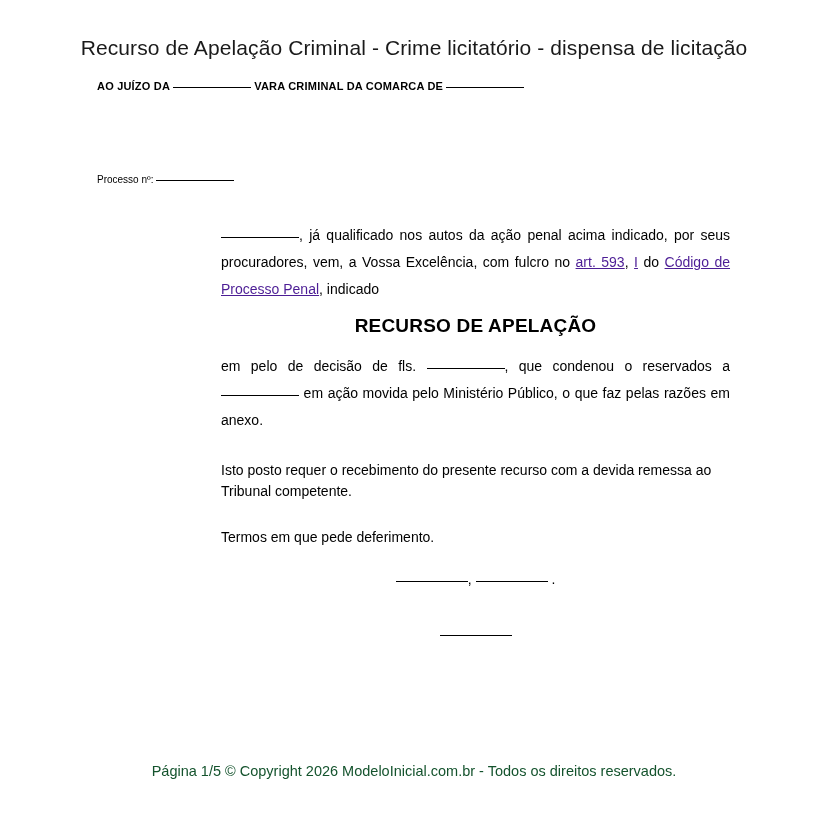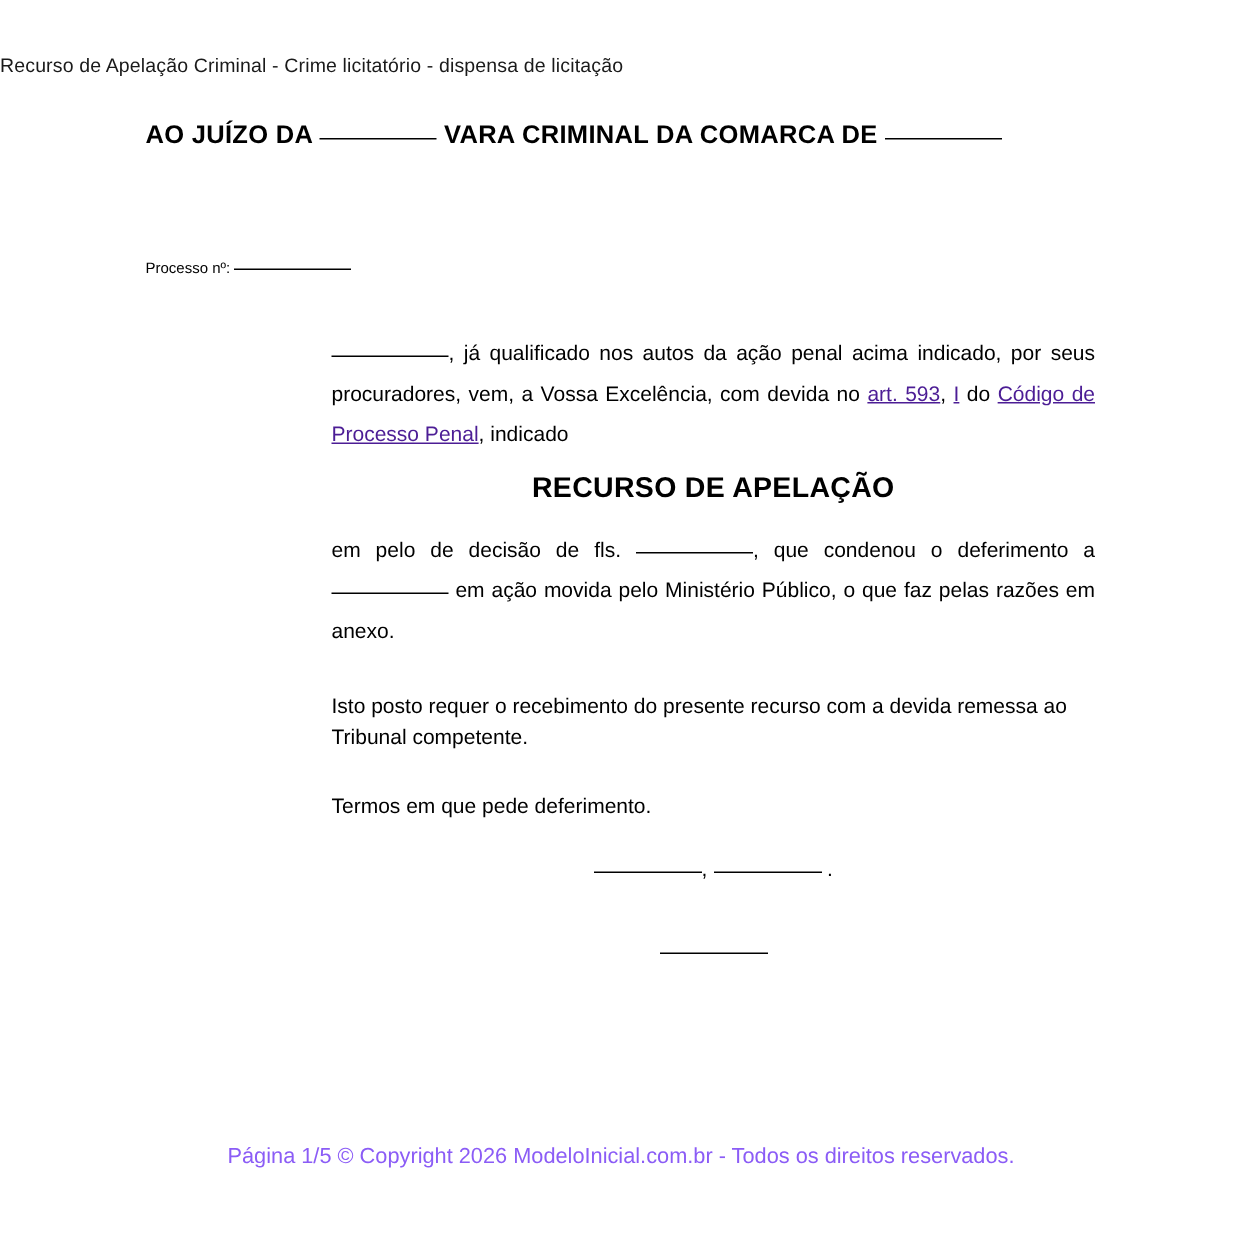--- a/index.html
+++ b/index.html
@@ -18,30 +18,31 @@
     position: relative;
     width: 828px;
     height: 828px;
     box-sizing: border-box;
   }
   .doc-title {
     position: absolute;
     top: 36px;
     left: 0;
     width: 828px;
-    font-size: 13px;
+    text-align: center;
+    font-size: 21px;
     color: #1a1a1a;
     letter-spacing: 0.1px;
   }
   .addressee {
     position: absolute;
     top: 80px;
     left: 97px;
     width: 640px;
-    font-size: 17px;
+    font-size: 11px;
     font-weight: bold;
     letter-spacing: 0.2px;
   }
   .blank {
     display: inline-block;
     border-bottom: 1px solid #000;
     width: 78px;
     vertical-align: 2px;
   }
   .blank.short { width: 72px; }
@@ -88,21 +89,21 @@
     color: #4c1d95;
     text-decoration: underline;
   }
   .footer {
     position: absolute;
     top: 763px;
     left: 0;
     width: 828px;
     text-align: center;
     font-size: 14.5px;
-    color: #8b5cf6;
+    color: #14532d;
   }
 </style>
 </head>
 <body>
 
 <div class="page">
 
   <div class="doc-title">Recurso de Apelação Criminal - Crime licitatório - dispensa de licitação</div>
 
   <div class="addressee">
@@ -111,27 +112,27 @@
     <span>VARA CRIMINAL DA COMARCA DE</span>
     <span class="blank"></span>
   </div>
 
   <div class="process">
     <span>Processo nº:</span>
     <span class="blank"></span>
   </div>
 
   <div class="body-block b1">
-    <span class="blank"></span><span>, já qualificado nos autos da ação penal acima indicado, por seus procuradores, vem, a Vossa Excelência, com devida no </span><a class="lnk" href="#">art. 593</a><span>, </span><a class="lnk" href="#">I</a><span> do </span><a class="lnk" href="#">Código de Processo Penal</a><span>, indicado</span>
+    <span class="blank"></span><span>, já qualificado nos autos da ação penal acima indicado, por seus procuradores, vem, a Vossa Excelência, com fulcro no </span><a class="lnk" href="#">art. 593</a><span>, </span><a class="lnk" href="#">I</a><span> do </span><a class="lnk" href="#">Código de Processo Penal</a><span>, indicado</span>
   </div>
 
   <div class="body-block b2">RECURSO DE APELAÇÃO</div>
 
   <div class="body-block b3">
-    <span>em pelo de decisão de fls. </span><span class="blank"></span><span>, que condenou o deferimento a </span><span class="blank"></span><span> em ação movida pelo Ministério Público, o que faz pelas razões em anexo.</span>
+    <span>em pelo de decisão de fls. </span><span class="blank"></span><span>, que condenou o reservados a </span><span class="blank"></span><span> em ação movida pelo Ministério Público, o que faz pelas razões em anexo.</span>
   </div>
 
   <div class="body-block b4">Isto posto requer o recebimento do presente recurso com a devida remessa ao Tribunal competente.</div>
 
   <div class="body-block b5">Termos em que pede deferimento.</div>
 
   <div class="body-block b6">
     <span class="blank short"></span><span>,</span> <span class="blank short"></span> <span>.</span>
   </div>
 

